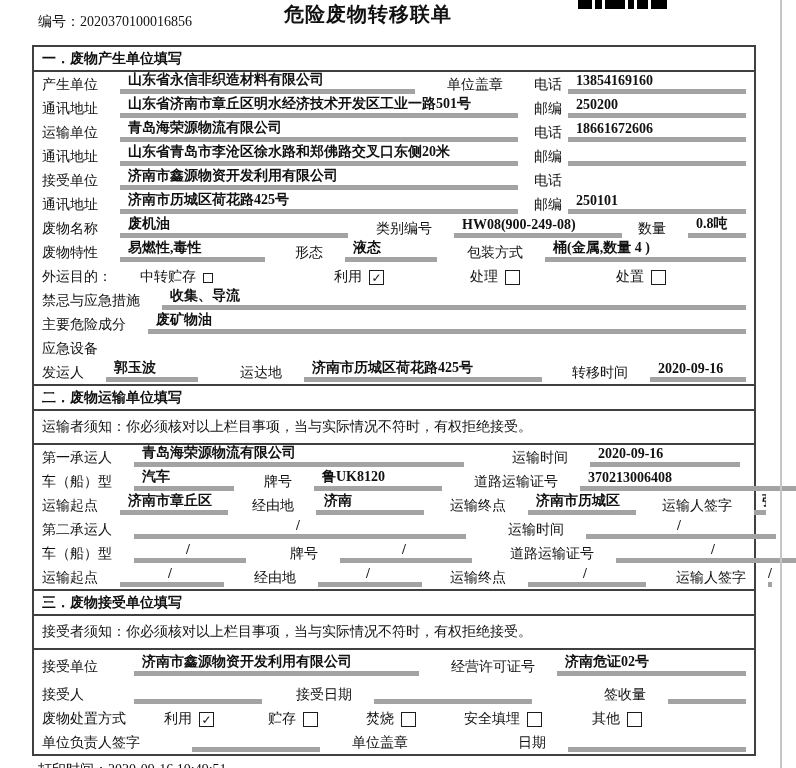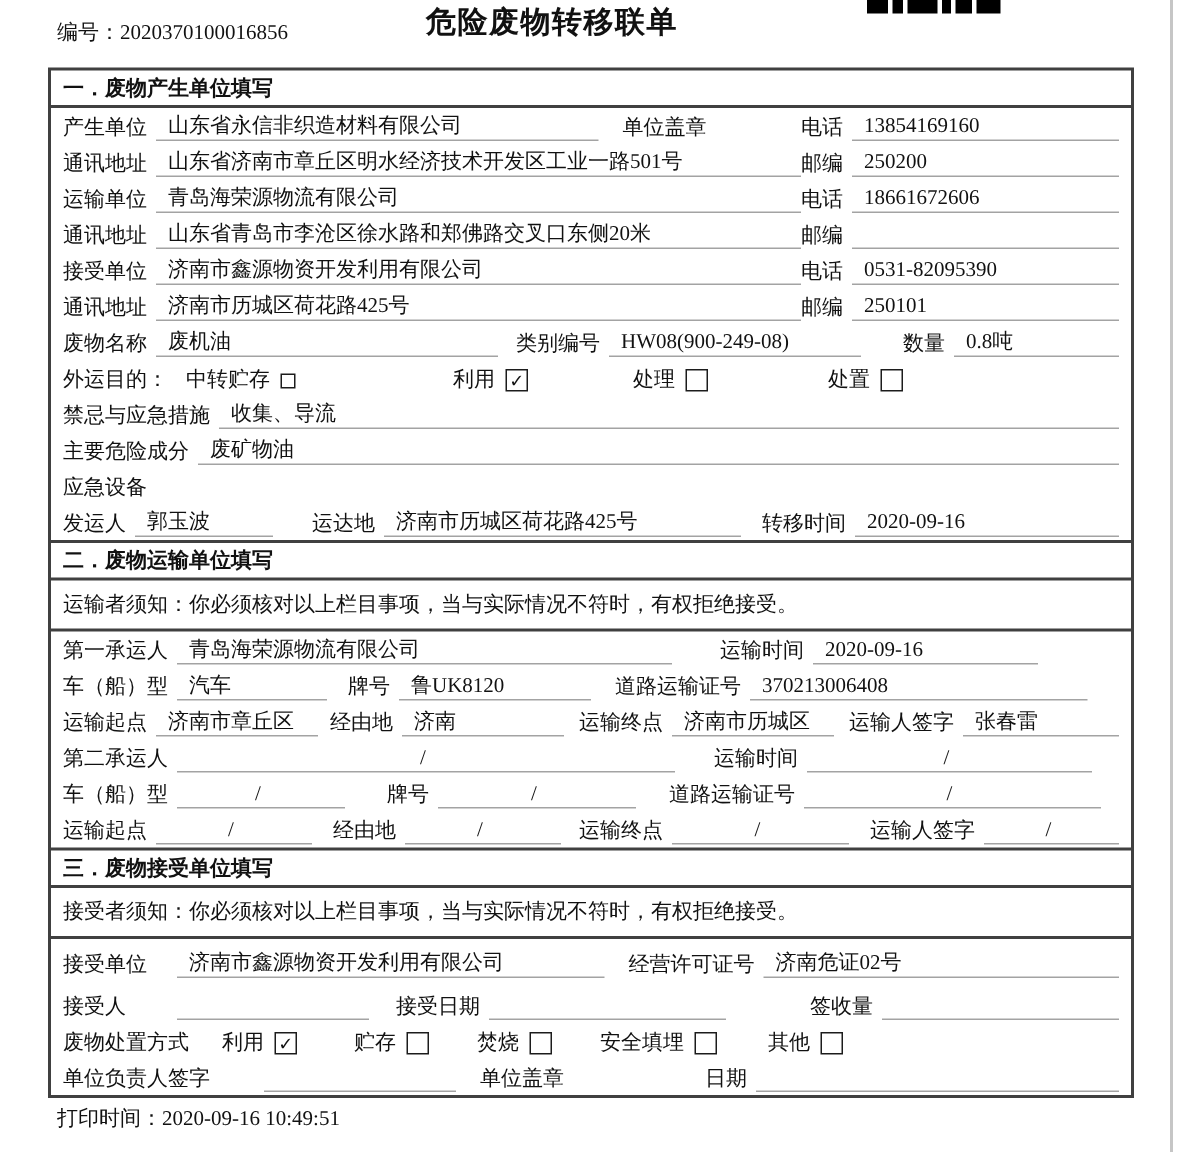--- a/index.html
+++ b/index.html
@@ -15,24 +15,24 @@
   .serial{position:absolute;left:38px;top:13px;white-space:nowrap;}
   .doc-title{position:absolute;left:0;right:60px;top:1px;text-align:center;font-size:20px;font-weight:bold;letter-spacing:1px;}
   .qr{position:absolute;left:578px;top:0;height:9px;display:flex;gap:3px;align-items:flex-start;}
   .qr div{background:#000;height:9px;}
   
   .form{margin-left:32px;width:724px;border:2px solid #404040;background:#fff;box-sizing:border-box;}
   .sec-title{font-weight:bold;font-size:14px;padding:3px 8px 2px;height:18px;border-bottom:2px solid #404040;}
   .sec{border-top:0;}
   .sec + .sec{border-top:2px solid #404040;}
   .notice{padding:7px 8px 6px;border-bottom:2px solid #404040;height:19px;white-space:nowrap;}
-  .row{display:flex;align-items:flex-end;height:24px;padding:0 8px 2px;box-sizing:border-box;}
+  .row{display:flex;align-items:flex-end;height:24px;padding:0 8px 2px;box-sizing:border-box;gap:16px;}
   .row.tall{height:28px;}
   .lbl{white-space:nowrap;margin-right:6px;flex:0 0 auto;}
-  .val{border-bottom:1px solid #a3a3a3;padding:0 4px 0 8px;white-space:nowrap;flex:0 0 auto;overflow:hidden;min-height:17px;box-sizing:border-box;}
+  .val{border-bottom:5px solid #a3a3a3;padding:0 4px 0 8px;white-space:nowrap;flex:0 0 auto;overflow:hidden;min-height:17px;box-sizing:border-box;font-weight:bold;}
   .val.grow{flex:1 1 auto;}
   .val.ctr{text-align:center;padding-left:0;}
   .rgroup{display:flex;align-items:flex-end;margin-left:auto;flex:0 0 auto;}
   .cb{width:13px;height:13px;border:1.5px solid #1c1c1c;display:inline-flex;align-items:center;justify-content:center;
       font-size:12px;line-height:12px;margin-left:7px;position:relative;top:-1px;flex:0 0 auto;box-sizing:content-box;}
   .cb.sm{width:8px;height:8px;border-width:1.2px;top:-3px;}
   .opt{display:flex;align-items:flex-end;flex:0 0 auto;text-align:center;}
   .footer{margin:5px 0 0 38px;white-space:nowrap;}
 </style>
 </head>
@@ -96,42 +96,49 @@
           <span class="lbl">邮编</span>
           <span class="val grow"></span>
         </span>
       </div>
 
       <div class="row">
         <span class="lbl">接受单位</span>
         <span class="val grow">济南市鑫源物资开发利用有限公司</span>
         <span class="rgroup" style="width:212px">
           <span class="lbl">电话</span>
-          <span class="val grow">0531-82095390</span>
         </span>
       </div>
 
       <div class="row">
         <span class="lbl">通讯地址</span>
         <span class="val grow">济南市历城区荷花路425号</span>
         <span class="rgroup" style="width:212px">
           <span class="lbl">邮编</span>
           <span class="val grow">250101</span>
         </span>
       </div>
 
       <div class="row">
         <span class="lbl">废物名称</span>
         <span class="val" style="width:228px">废机油</span>
         <span class="lbl" style="margin-left:12px">类别编号</span>
         <span class="val" style="width:168px">HW08(900-249-08)</span>
-        <span class="lbl" style="margin-left:28px">数量</span>
+        <span class="lbl" style="margin-left:0">数量</span>
         <span class="val grow">0.8吨</span>
       </div>
 
+      <div class="row">
+        <span class="lbl">废物特性</span>
+        <span class="val" style="width:145px">易燃性,毒性</span>
+        <span class="lbl" style="margin-left:14px">形态</span>
+        <span class="val" style="width:92px">液态</span>
+        <span class="lbl" style="margin-left:14px">包装方式</span>
+        <span class="val grow">桶(金属,数量 4 )</span>
+      </div>
 
       <div class="row">
         <span class="lbl">外运目的：</span>
         <span class="opt" style="width:178px;margin-left:6px">
           <span>中转贮存</span>
           <span class="cb sm"></span>
         </span>
         <span class="opt" style="width:120px">
           <span>利用</span>
           <span class="cb">✓</span>

